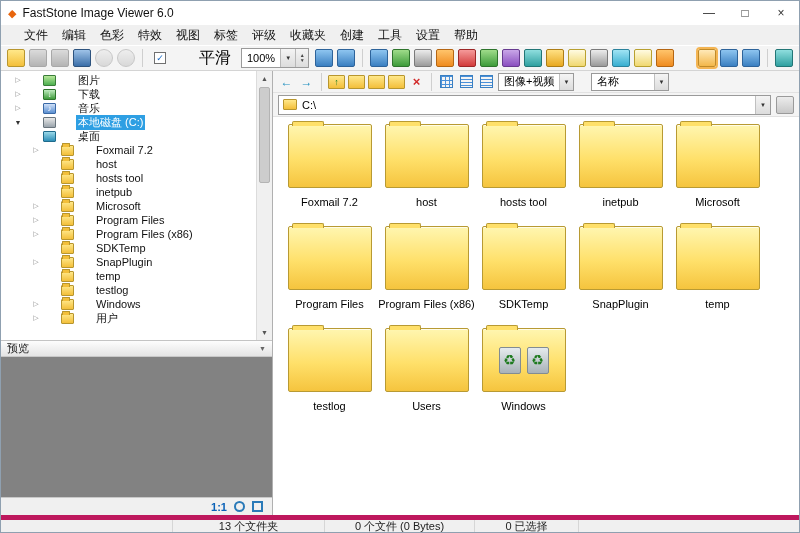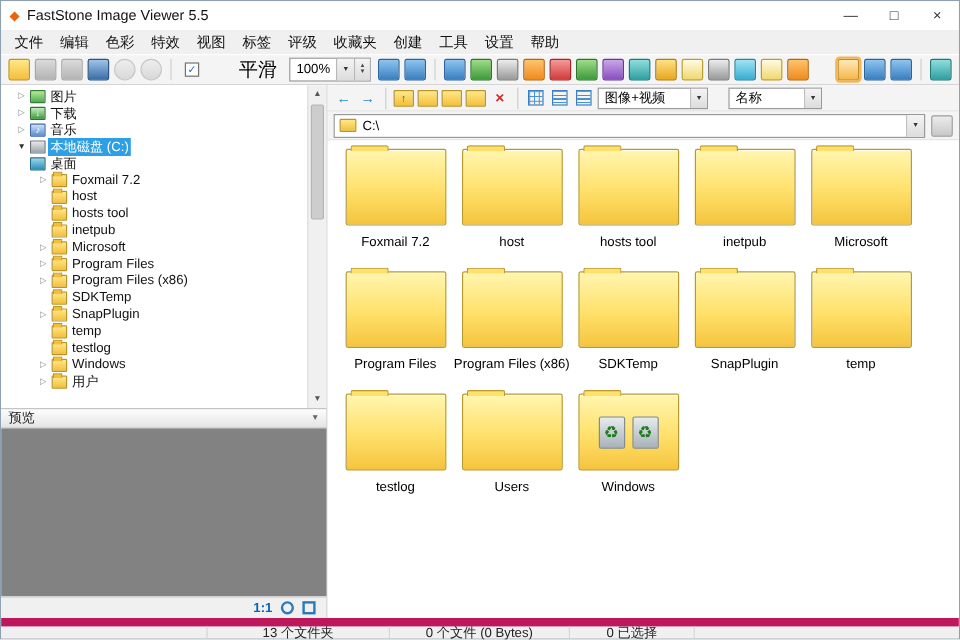--- a/index.html
+++ b/index.html
@@ -8,21 +8,21 @@
   .app { width:800px; height:533px; display:flex; flex-direction:column; border:1px solid #8fa0b0; background:#f0f0f0; }
 
   
   .titlebar { height:24px; background:#fff; display:flex; align-items:center; padding-left:7px; gap:6px; flex:0 0 auto; }
   .app-logo { color:#e8650d; font-size:11px; }
   .wtitle { font-size:12px; color:#111; }
   .win-controls { margin-left:auto; display:flex; height:100%; }
   .wc { width:36px; display:flex; align-items:center; justify-content:center; font-size:12px; color:#333; cursor:default; }
 
   
-  .menubar { height:20px; background:#f0f0f0; display:flex; align-items:center; padding-left:4px; flex:0 0 auto; }
+  .menubar { height:20px; background:#f0f0f0; display:flex; align-items:center; padding-left:16px; flex:0 0 auto; }
   .menu-item { padding:0 7px; font-size:12px; color:#111; }
 
   
   .toolbar { height:26px; background:#f4f4f4; border-top:1px solid #fff; border-bottom:1px solid #d4d4d4; display:flex; align-items:center; padding:0 6px; gap:4px; flex:0 0 auto; }
   .tbi { width:18px; height:18px; border:1px solid rgba(0,0,0,.28); border-radius:2px; display:inline-flex; align-items:center; justify-content:center; font-size:10px; color:#fff; flex:0 0 auto; }
   .sep { width:1px; height:18px; background:#cfcfcf; margin:0 3px; flex:0 0 auto; }
   .grayed { filter:grayscale(1); opacity:.45; }
   .c-folder { background:linear-gradient(#ffe88a,#f3bf3a); border-color:#b8962e; }
   .c-disk { background:linear-gradient(#9fc3e8,#3a6ea8); border-color:#2d537e; }
   .c-round { background:linear-gradient(#e8e8e8,#b8b8b8); border-radius:50%; border-color:#909090; }
@@ -45,21 +45,21 @@
   .zspin { display:flex; flex-direction:column; width:13px; height:100%; border-left:1px solid #b8b8b8; background:linear-gradient(#f4f4f4,#dcdcdc); align-items:center; justify-content:center; }
   .zspin i { font-style:normal; display:block; font-size:5px; line-height:5px; color:#444; }
   .tspacer { flex:1 1 auto; }
   .tbi.active { outline:2px solid #f4b553; outline-offset:0; background:linear-gradient(#ffe9b8,#f3b74a); border-color:#c08a28; }
 
   
   .main { flex:1 1 auto; display:flex; min-height:0; }
   .left { width:272px; flex:0 0 auto; display:flex; flex-direction:column; background:#fff; border-right:1px solid #b0b0b0; }
   .tree-wrap { height:270px; flex:0 0 auto; position:relative; overflow:hidden; border-bottom:1px solid #c4c4c4; background:#fff; }
   .tree { position:absolute; top:2px; left:0; right:16px; }
-  .titem { height:14px; display:flex; align-items:center; gap:2px; white-space:nowrap; font-size:11px; color:#111; }
+  .titem { height:14px; display:flex; align-items:center; gap:20px; white-space:nowrap; font-size:11px; color:#111; }
   .titem.l1 { padding-left:12px; }
   .titem.l2 { padding-left:30px; }
   .exp { width:10px; flex:0 0 auto; text-align:center; font-size:7px; color:#8a8a8a; }
   .exp.open { color:#333; }
   .ticon { width:13px; height:11px; flex:0 0 auto; border-radius:1px; display:flex; align-items:center; justify-content:center; font-size:8px; color:#fff; }
   .ti-pic { background:linear-gradient(#b8e89a,#4caf50); border:1px solid #3a7d3a; }
   .ti-doc { background:linear-gradient(#d8e8fb,#7fb2e8); border:1px solid #4a7ab0; }
   .ti-dl  { background:linear-gradient(#c0ecc0,#3d9b3a); border:1px solid #2e742c; }
   .ti-mus { background:linear-gradient(#cfe0f8,#5b8fd0); border:1px solid #3a69a6; color:#fff; }
   .ti-desk{ background:linear-gradient(#9ad8e8,#2e8fb8); border:1px solid #1f6b8c; }
@@ -98,36 +98,36 @@
   .clipbtn { width:18px; height:18px; background:linear-gradient(#ececec,#c8c8c8); border:1px solid #9a9a9a; border-radius:2px; flex:0 0 auto; }
 
   .grid { flex:1 1 auto; padding:4px 0 0 8px; display:flex; flex-wrap:wrap; align-content:flex-start; overflow:hidden; background:#fff; }
   .tile { width:97px; height:102px; display:flex; flex-direction:column; align-items:center; padding-top:3px; }
   .bigf { width:84px; height:64px; background:linear-gradient(180deg,#fff6b0 0%,#ffe06a 55%,#f5c43e 100%); border:1px solid #b89a33; border-radius:2px; position:relative; box-shadow:inset 0 1px 0 rgba(255,255,255,.7); display:flex; align-items:center; justify-content:center; gap:6px; }
   .bigf::before { content:""; position:absolute; top:-4px; left:3px; width:30px; height:4px; background:#ffe06a; border:1px solid #b89a33; border-bottom:none; border-radius:2px 2px 0 0; }
   .tile-label { margin-top:8px; font-size:11px; color:#000; white-space:nowrap; }
   .bin { width:22px; height:27px; background:linear-gradient(#e6ebee,#a8b2b8); border:1px solid #828c92; border-radius:2px; color:#1d7a1d; font-size:14px; display:flex; align-items:center; justify-content:center; }
 
   
-  .statusbar { height:17px; flex:0 0 auto; background:#f0f0f0; border-top:7px solid #be185d; display:flex; align-items:stretch; font-size:11px; color:#222; }
+  .statusbar { height:17px; flex:0 0 auto; background:#f0f0f0; border-top:5px solid #be185d; display:flex; align-items:stretch; font-size:11px; color:#222; }
   .scell { display:flex; align-items:center; justify-content:center; border-right:1px solid #d6d6d6; padding:0 8px; }
   .s0 { width:172px; }
   .s1 { width:152px; }
   .s2 { width:150px; }
   .s3 { width:104px; }
   .sfill { flex:1 1 auto; border-right:none; }
 </style>
 </head>
 <body>
 
 <div class="app">
 
   <div class="titlebar">
     <span class="app-logo">◆</span>
-    <span class="wtitle">FastStone Image Viewer 5.5</span>
+    <span class="wtitle">FastStone Image Viewer 6.0</span>
     <div class="win-controls">
       <span class="wc">—</span>
       <span class="wc">□</span>
       <span class="wc">×</span>
     </div>
   </div>
 
   <div class="menubar">
     <span class="menu-item">文件</span>
     <span class="menu-item">编辑</span>
@@ -324,21 +324,21 @@
         <span class="sep"></span>
         <span class="bbi">
             <span class="vgrid"></span>
           </span>
         <span class="bbi">
             <span class="vlines"></span>
           </span>
         <span class="bbi">
             <span class="vlines"></span>
           </span>
-        <div class="combo" style="width:92px">
+        <div class="combo" style="width:76px">
           <span>图像+视频</span>
           <span class="carrow">▼</span>
         </div>
         <div class="combo" style="width:78px;margin-left:14px">
           <span>名称</span>
           <span class="carrow">▼</span>
         </div>
       </div>
       <div class="addr-row">
         <div class="addr">

